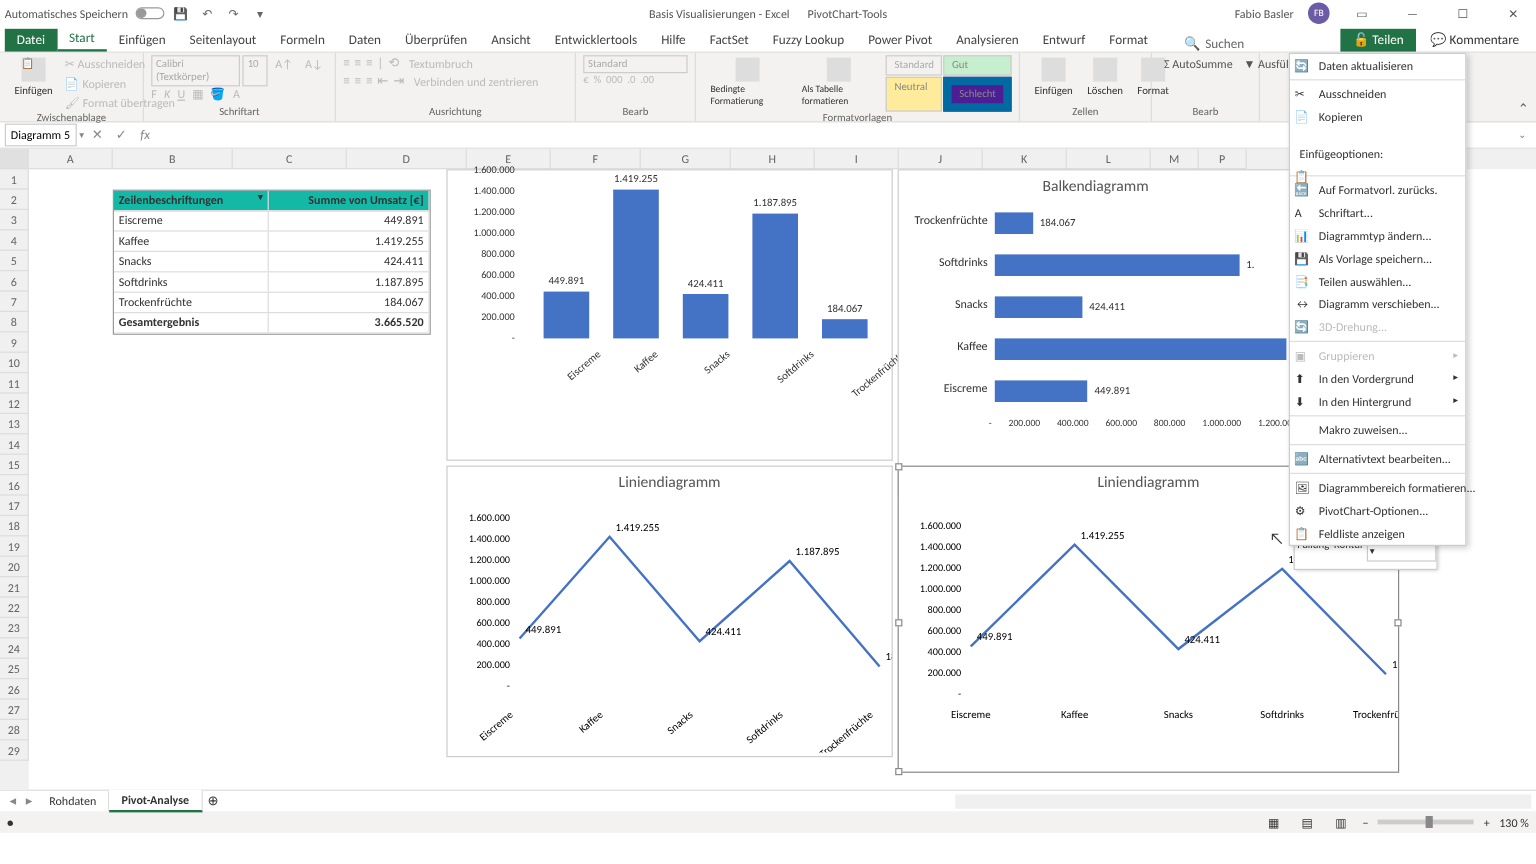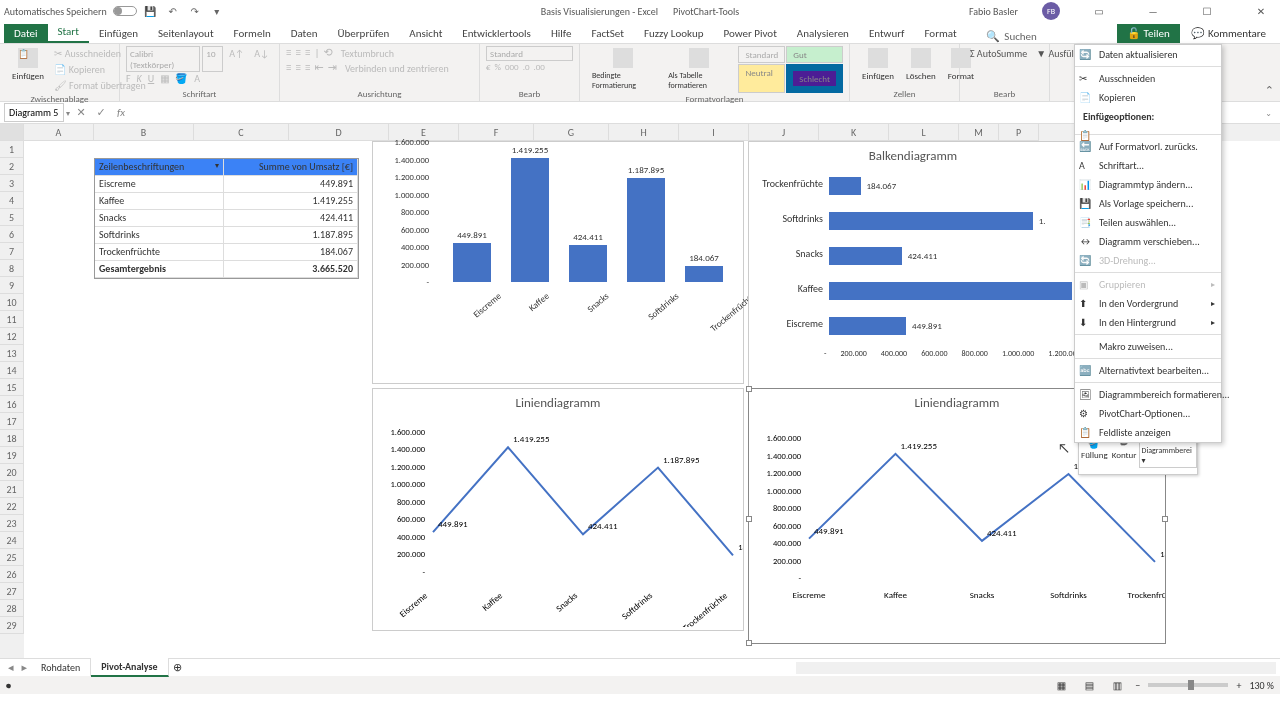--- a/index.html
+++ b/index.html
@@ -2,21 +2,21 @@
 <html><head>
 <meta charset="utf-8">
 <style>
 * { margin: 0; padding: 0; box-sizing: border-box; font-family: 'Segoe UI', Calibri, sans-serif; }
 body { background: #fff; font-size: 11px; color: #333; overflow: hidden; width: 1280px; height: 720px; }
 
 
 .titlebar { height: 22px; background: #fff; display: flex; align-items: center; padding: 0 4px; font-size: 10px; color: #555; position: relative; }
 .titlebar .left { display: flex; align-items: center; gap: 6px; }
 .titlebar .center { position: absolute; left: 50%; transform: translateX(-50%); display: flex; gap: 15px; }
-.titlebar .right { margin-left: auto; display: flex; align-items: center; gap: 24px; }
+.titlebar .right { margin-left: auto; display: flex; align-items: center; gap: 12px; }
 .toggle { width: 24px; height: 10px; border: 1px solid #999; border-radius: 5px; display: inline-block; position: relative; }
 .toggle::after { content: ''; position: absolute; width: 8px; height: 8px; background: #999; border-radius: 50%; top: 0; left: 0; }
 .icon-btn { width: 16px; height: 16px; display: flex; align-items: center; justify-content: center; cursor: pointer; color: #666; }
 .avatar { width: 18px; height: 18px; border-radius: 50%; background: #6b5ca5; color: #fff; display: flex; align-items: center; justify-content: center; font-size: 8px; }
 .win-btn { width: 30px; height: 20px; display: flex; align-items: center; justify-content: center; cursor: pointer; }
 
 
 .ribbon-tabs { height: 22px; background: #fff; display: flex; align-items: flex-end; padding: 0 4px; border-bottom: 1px solid #ddd; }
 .tab { padding: 3px 10px; font-size: 11px; cursor: pointer; color: #444; }
 .tab.file { background: #217346; color: #fff; }
@@ -46,39 +46,39 @@
 .grid-area { display: flex; height: 534px; position: relative; }
 .row-headers { width: 24px; background: #f0f0f0; }
 .row-headers .rh { height: 17px; border-bottom: 1px solid #ddd; border-right: 1px solid #ddd; text-align: center; font-size: 10px; line-height: 17px; color: #666; }
 .col-headers { height: 17px; background: #f0f0f0; display: flex; position: absolute; top: 0; left: 24px; right: 0; }
 .col-headers .ch { border-right: 1px solid #ddd; border-bottom: 1px solid #ddd; text-align: center; font-size: 10px; line-height: 17px; color: #666; }
 .grid-content { position: absolute; top: 17px; left: 24px; right: 0; bottom: 0; }
 
 
 .pivot { position: absolute; top: 17px; left: 70px; width: 265px; border: 1px solid #999; }
 .pivot-row { display: flex; height: 17px; border-bottom: 1px solid #ddd; }
-.pivot-row.header { background: #3b82f6; font-weight: normal; }
+.pivot-row.header { background: #14b8a6; font-weight: bold; }
 .pivot-cell { padding: 1px 4px; font-size: 10px; border-right: 1px solid #ddd; }
 .pivot-cell.label { width: 130px; }
 .pivot-cell.val { width: 135px; text-align: right; }
 .pivot-row.total { font-weight: bold; }
 .dropdown-arrow { float: right; font-size: 8px; }
 
 
 .chart { position: absolute; border: 1px solid #ccc; background: #fff; }
 .chart-title { text-align: center; font-size: 13px; padding: 6px 0; color: #555; }
 .chart-body { position: relative; height: calc(100% - 30px); }
 
 
 .context-menu { position: absolute; top: 44px; right: 58px; width: 148px; background: #fff; border: 1px solid #ccc; box-shadow: 2px 2px 5px rgba(0,0,0,0.2); z-index: 100; font-size: 10px; }
 .cm-item { padding: 3px 8px 3px 24px; cursor: pointer; position: relative; white-space: nowrap; }
 .cm-item.disabled { color: #bbb; }
 .cm-item .cm-ico { position: absolute; left: 4px; top: 3px; width: 12px; height: 12px; }
 .cm-sep { height: 1px; background: #ddd; margin: 2px 0; }
-.cm-header { padding: 3px 8px; font-weight: bold; font-size: 10px; }
+.cm-header { padding: 3px 8px; font-weight: normal; font-size: 10px; margin-top: 12px; }
 .cm-arrow { position: absolute; right: 6px; top: 4px; font-size: 8px; }
 
 
 .mini-toolbar { position: absolute; top: 435px; right: 82px; width: 120px; height: 40px; background: #fff; border: 1px solid #ccc; box-shadow: 1px 1px 3px rgba(0,0,0,0.2); z-index: 99; display: flex; font-size: 9px; }
 .mt-section { flex: 1; display: flex; flex-direction: column; align-items: center; padding: 2px; }
 
 
 .sheet-tabs { height: 18px; background: #fff; display: flex; align-items: center; border-top: 1px solid #ddd; padding: 0 4px; }
 .sheet-tab { padding: 2px 10px; font-size: 10px; cursor: pointer; border-right: 1px solid #ddd; }
 .sheet-tab.active { background: #fff; border-bottom: 2px solid #217346; font-weight: bold; }

